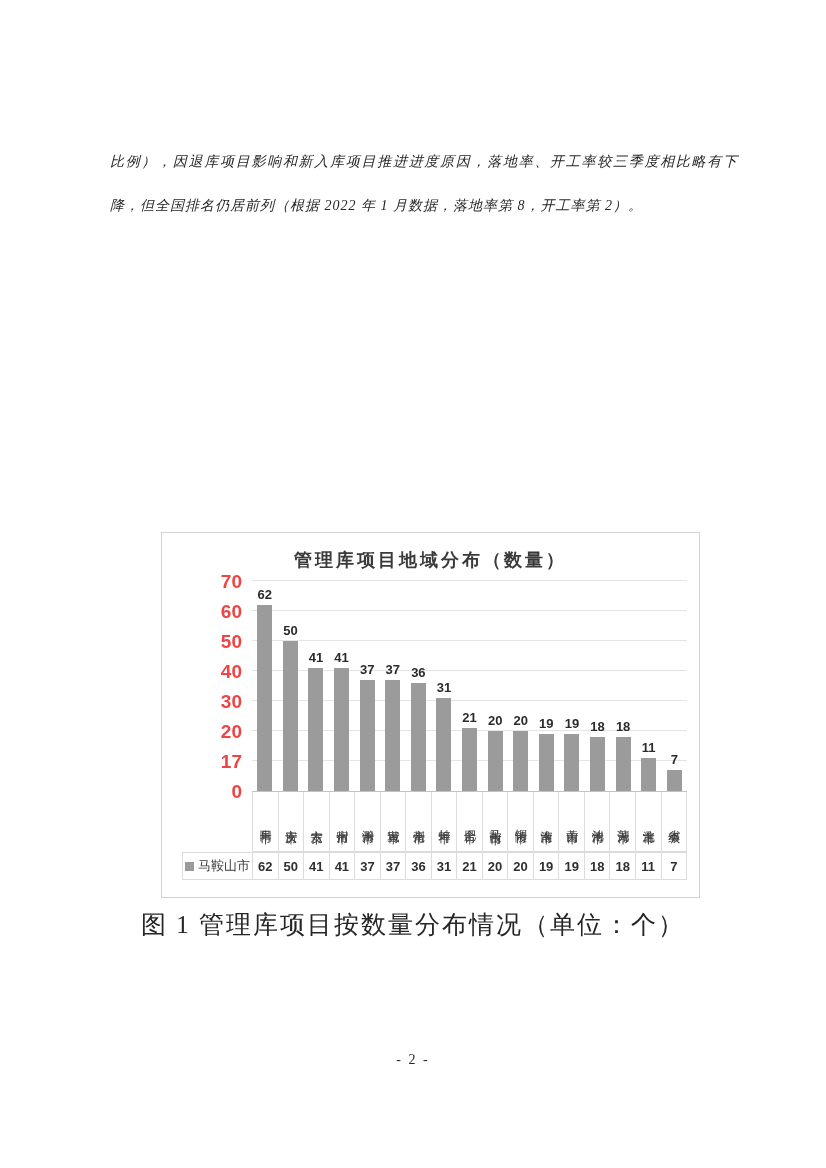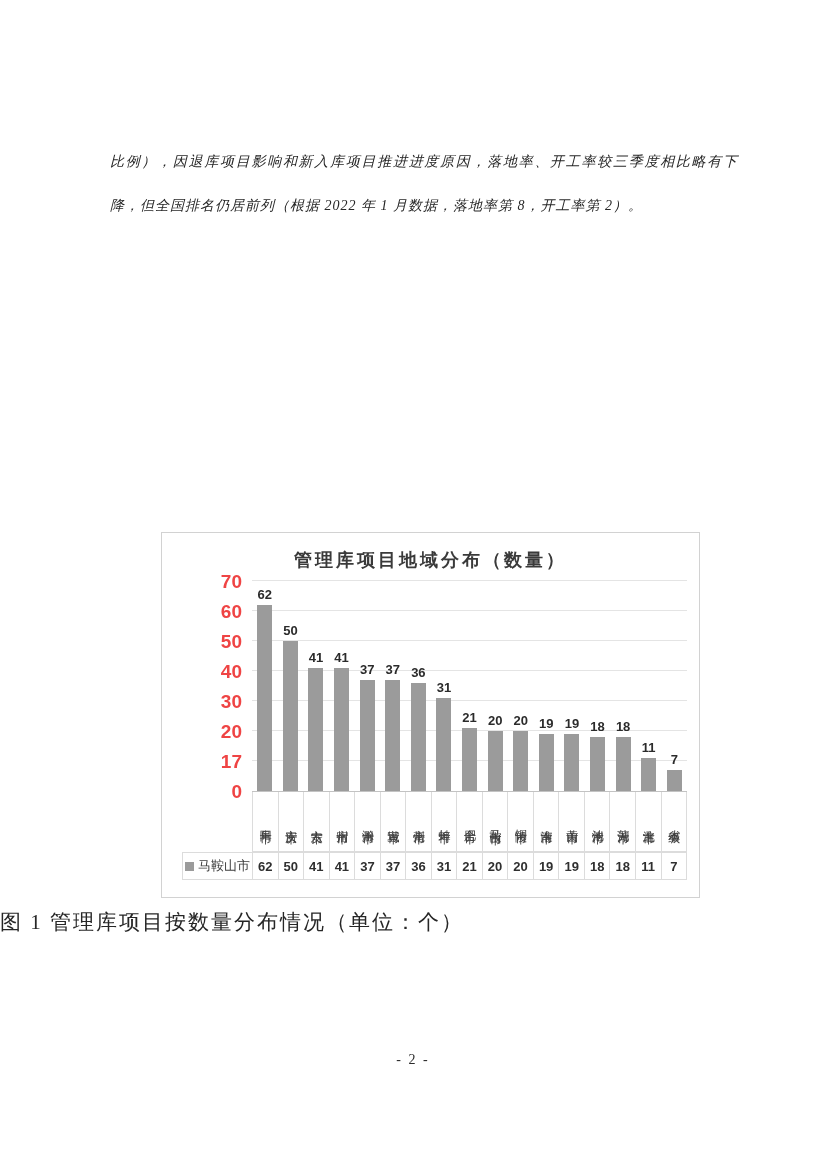--- a/index.html
+++ b/index.html
@@ -150,22 +150,22 @@
     font-weight: 600;
     color: #2f2f2f;
   }
   .vals .val-cell:first-child { border-left: 1px solid #dcdcdc; }
   
   .caption {
     position: absolute;
     top: 908px;
     left: 0;
     width: 100%;
-    text-align: left;
-    font-size: 21px;
+    text-align: center;
+    font-size: 25px;
     letter-spacing: 2px;
     color: #262626;
   }
   .page-num {
     position: absolute;
     top: 1052px;
     left: 0;
     width: 100%;
     text-align: center;
     font-size: 14px;

